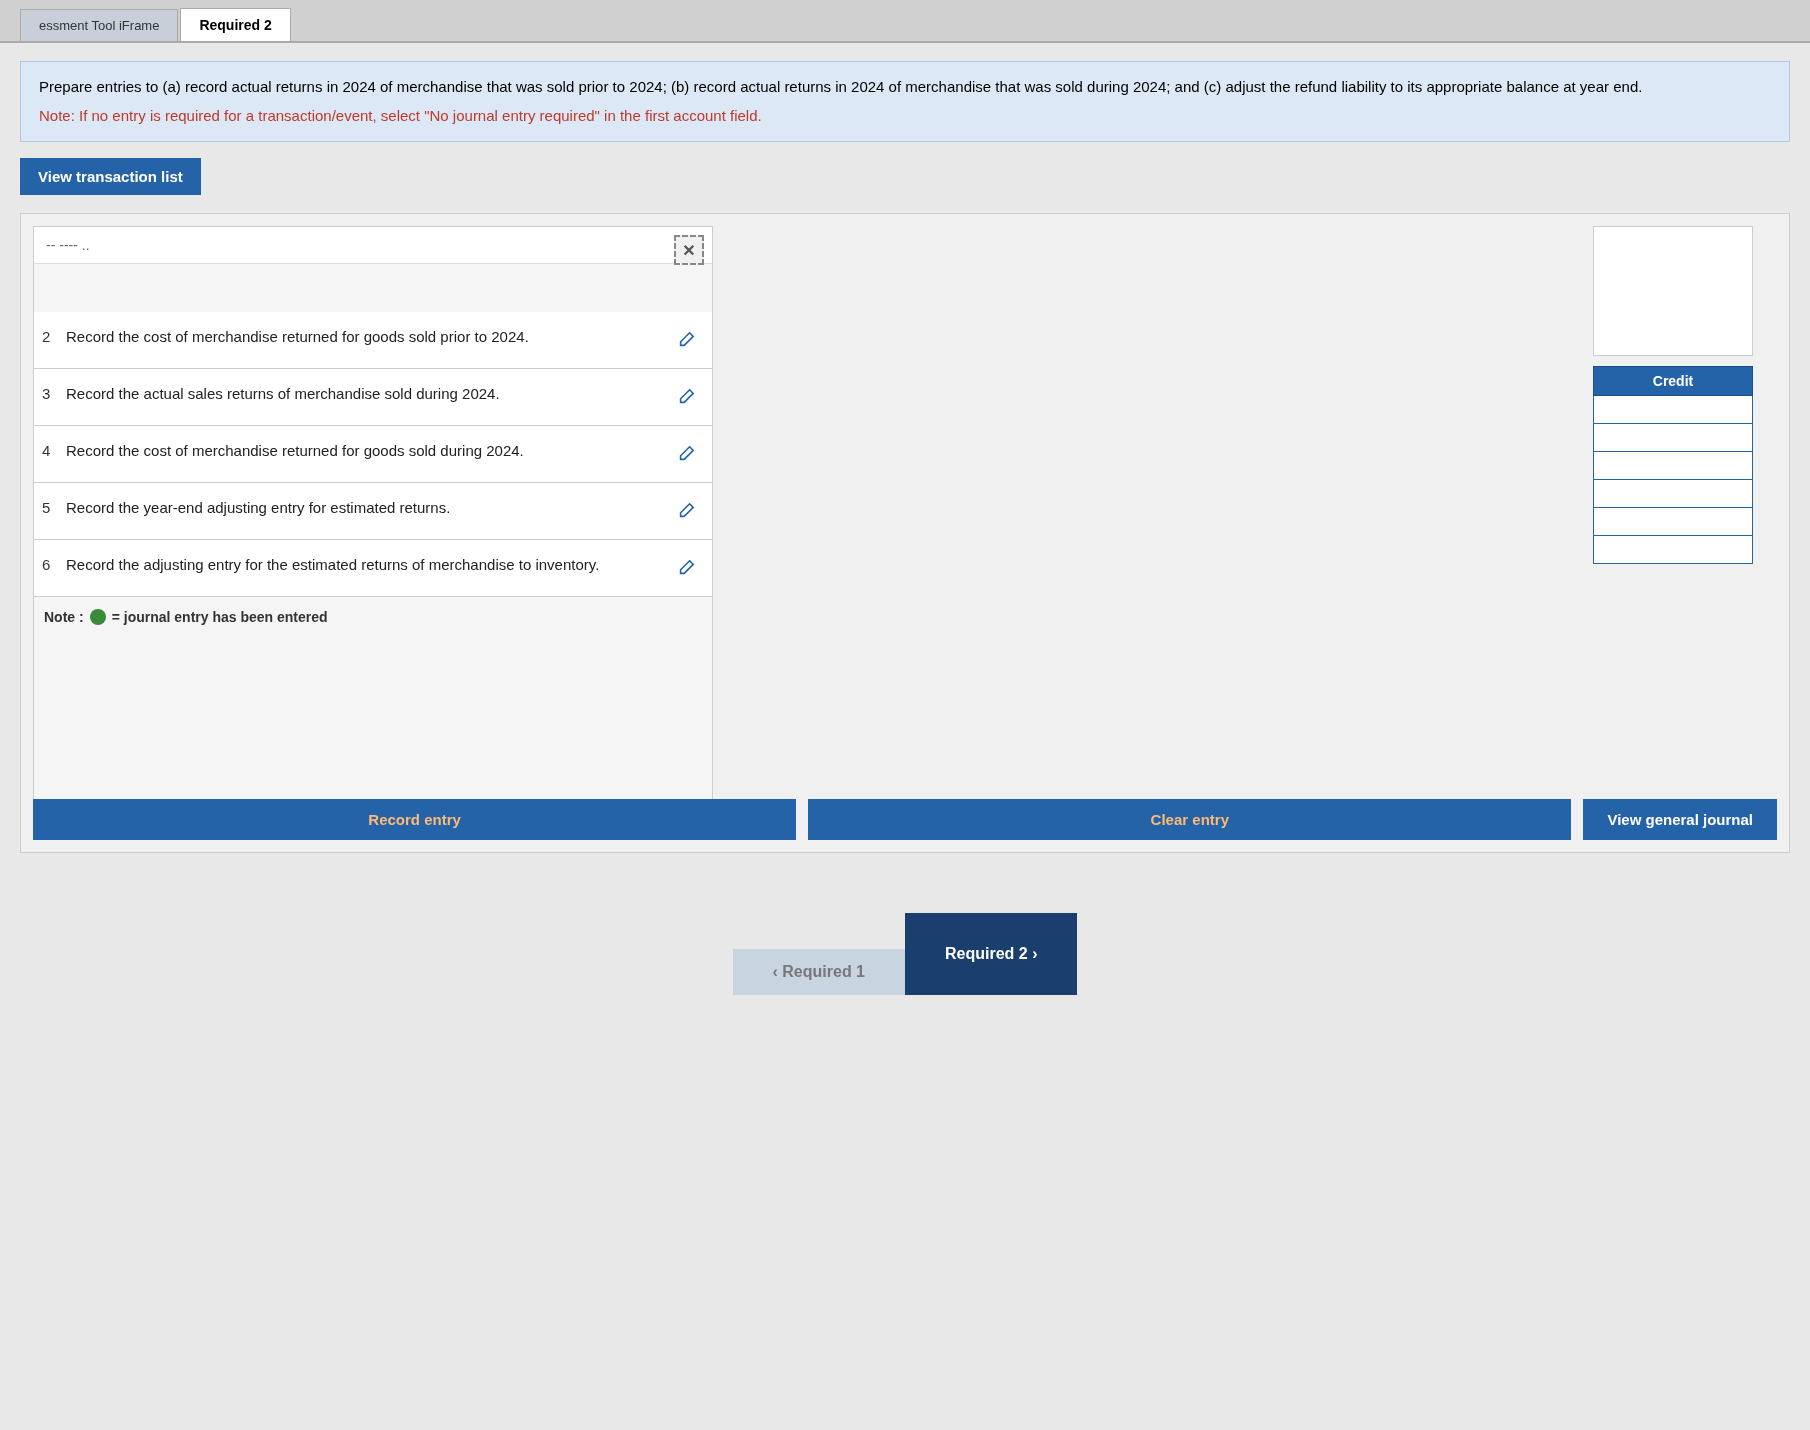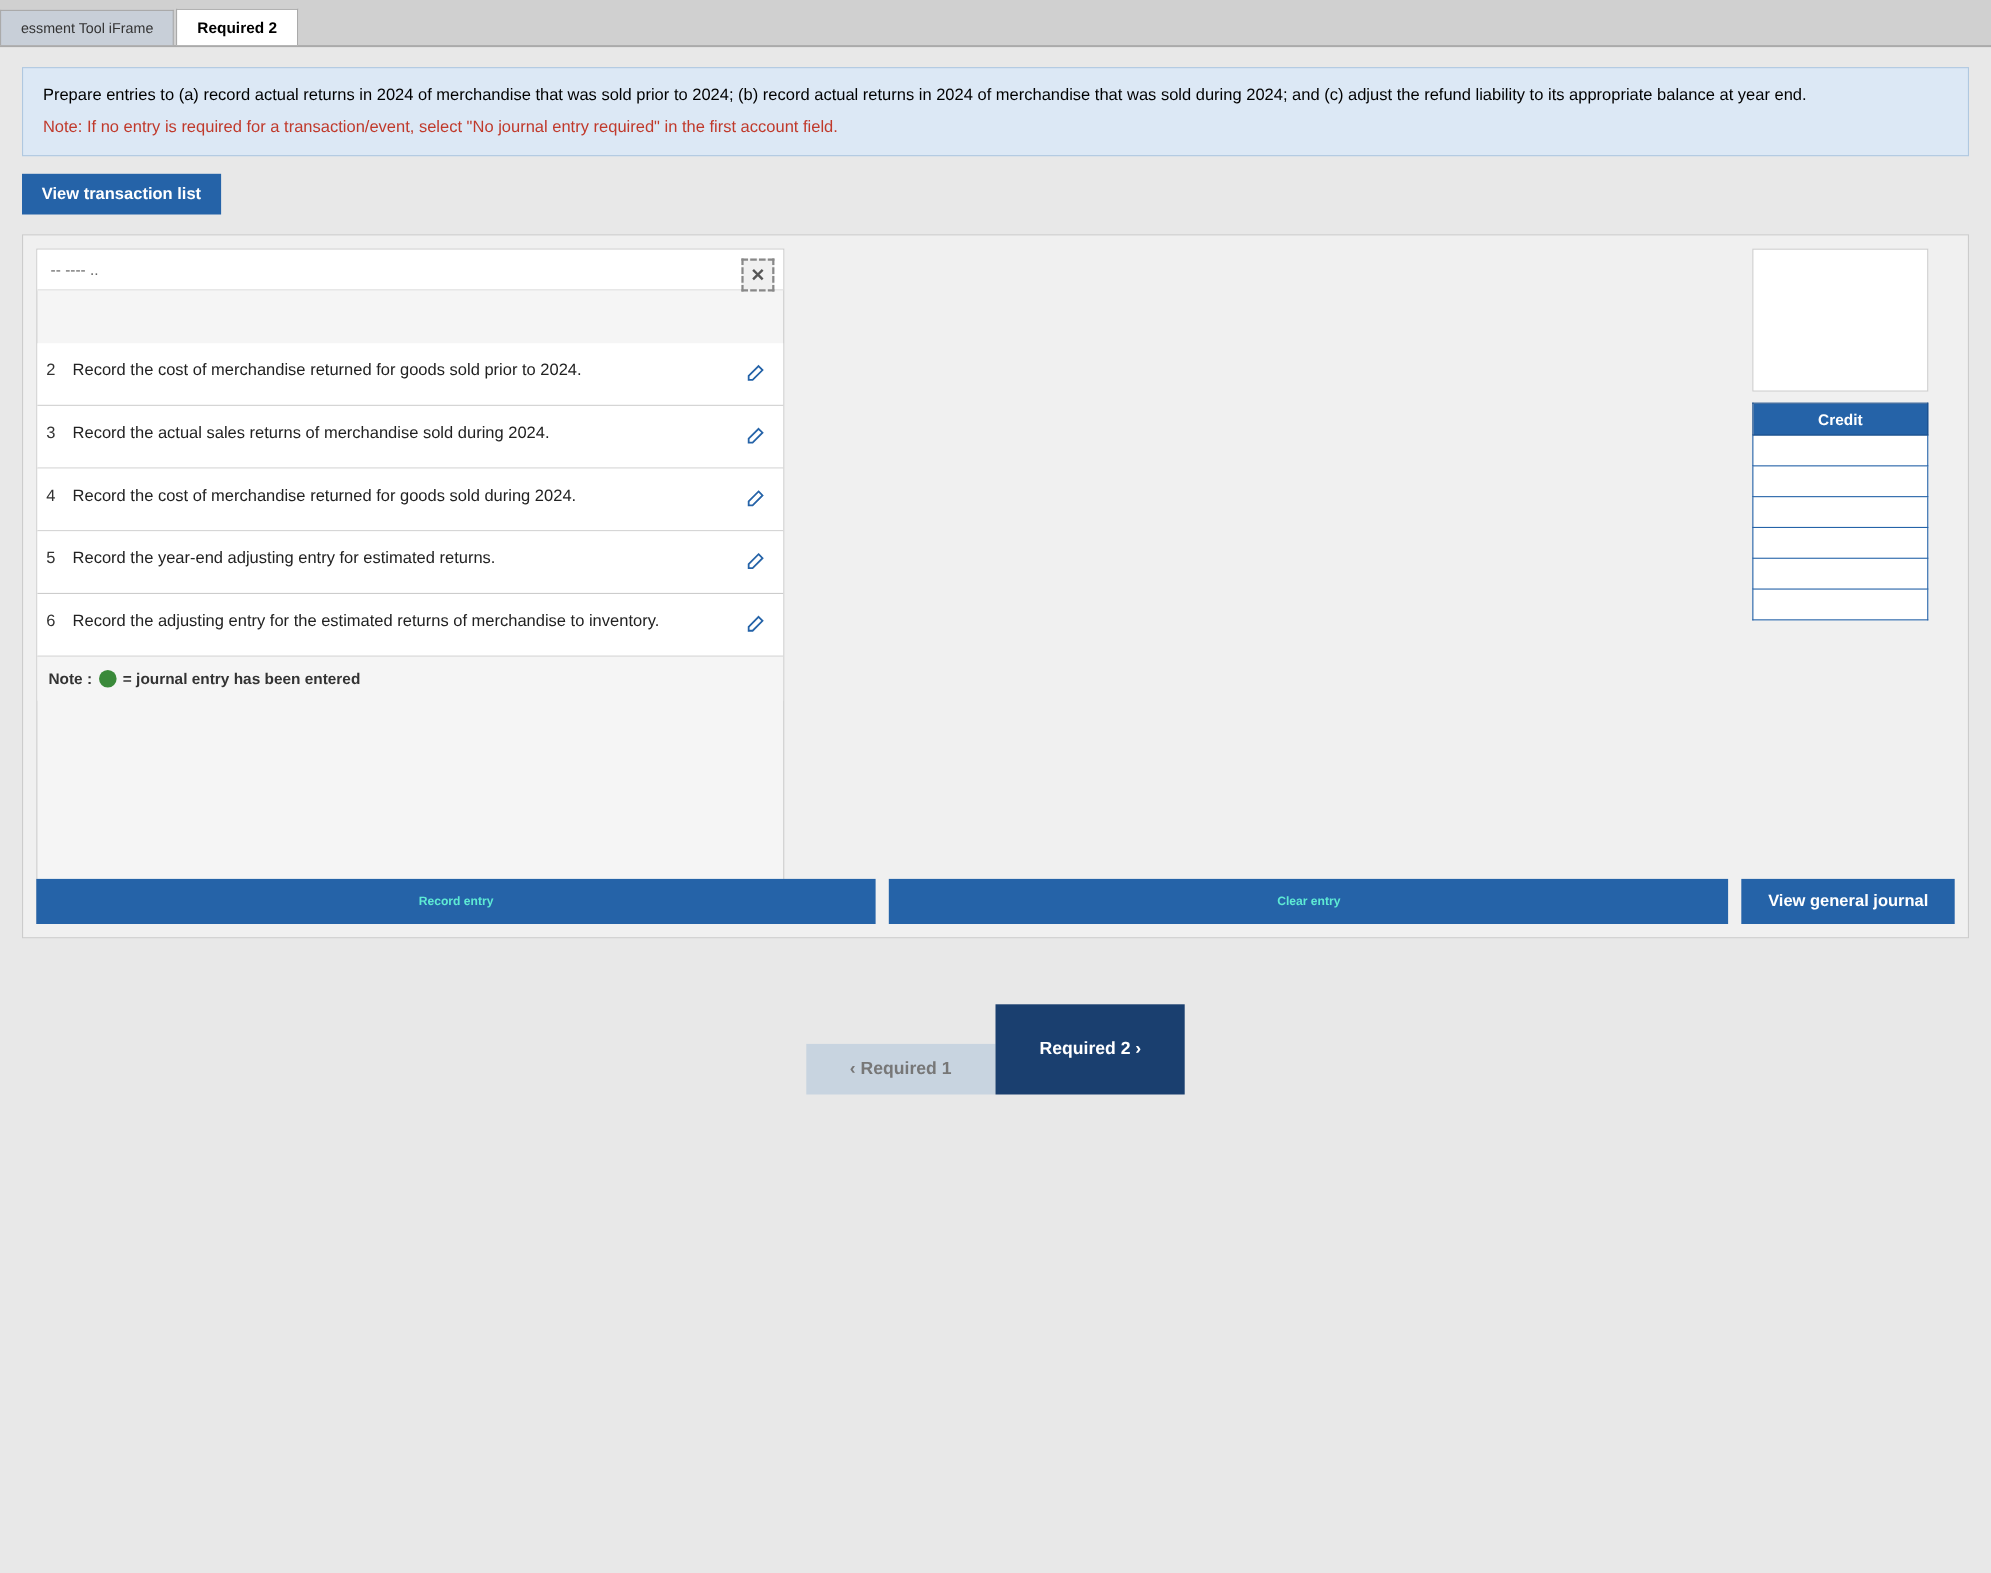--- a/index.html
+++ b/index.html
@@ -30,20 +30,21 @@
       margin-right: 2px;
     }
     .tab.active {
       background: #fff;
       font-weight: bold;
       color: #000;
     }
     .tab.partial {
       background: #c8cfd8;
       font-size: 13px;
+      margin-left: 20px;
     }
 
     
     .main-content {
       padding: 18px 20px;
       background: #e8e8e8;
     }
 
     
     .info-box {
@@ -220,24 +221,24 @@
     }
 
     
     .buttons-row {
       display: flex;
       gap: 12px;
       margin-top: 10px;
     }
     .btn-primary {
       background: #2563a8;
-      color: #5eead4;
+      color: #fdba74;
       border: none;
       padding: 12px 24px;
-      font-size: 11px;
+      font-size: 15px;
       font-weight: bold;
       cursor: pointer;
       flex: 1;
     }
     .btn-view-journal {
       background: #2563a8;
       color: #fff;
       border: none;
       padding: 12px 24px;
       font-size: 15px;

